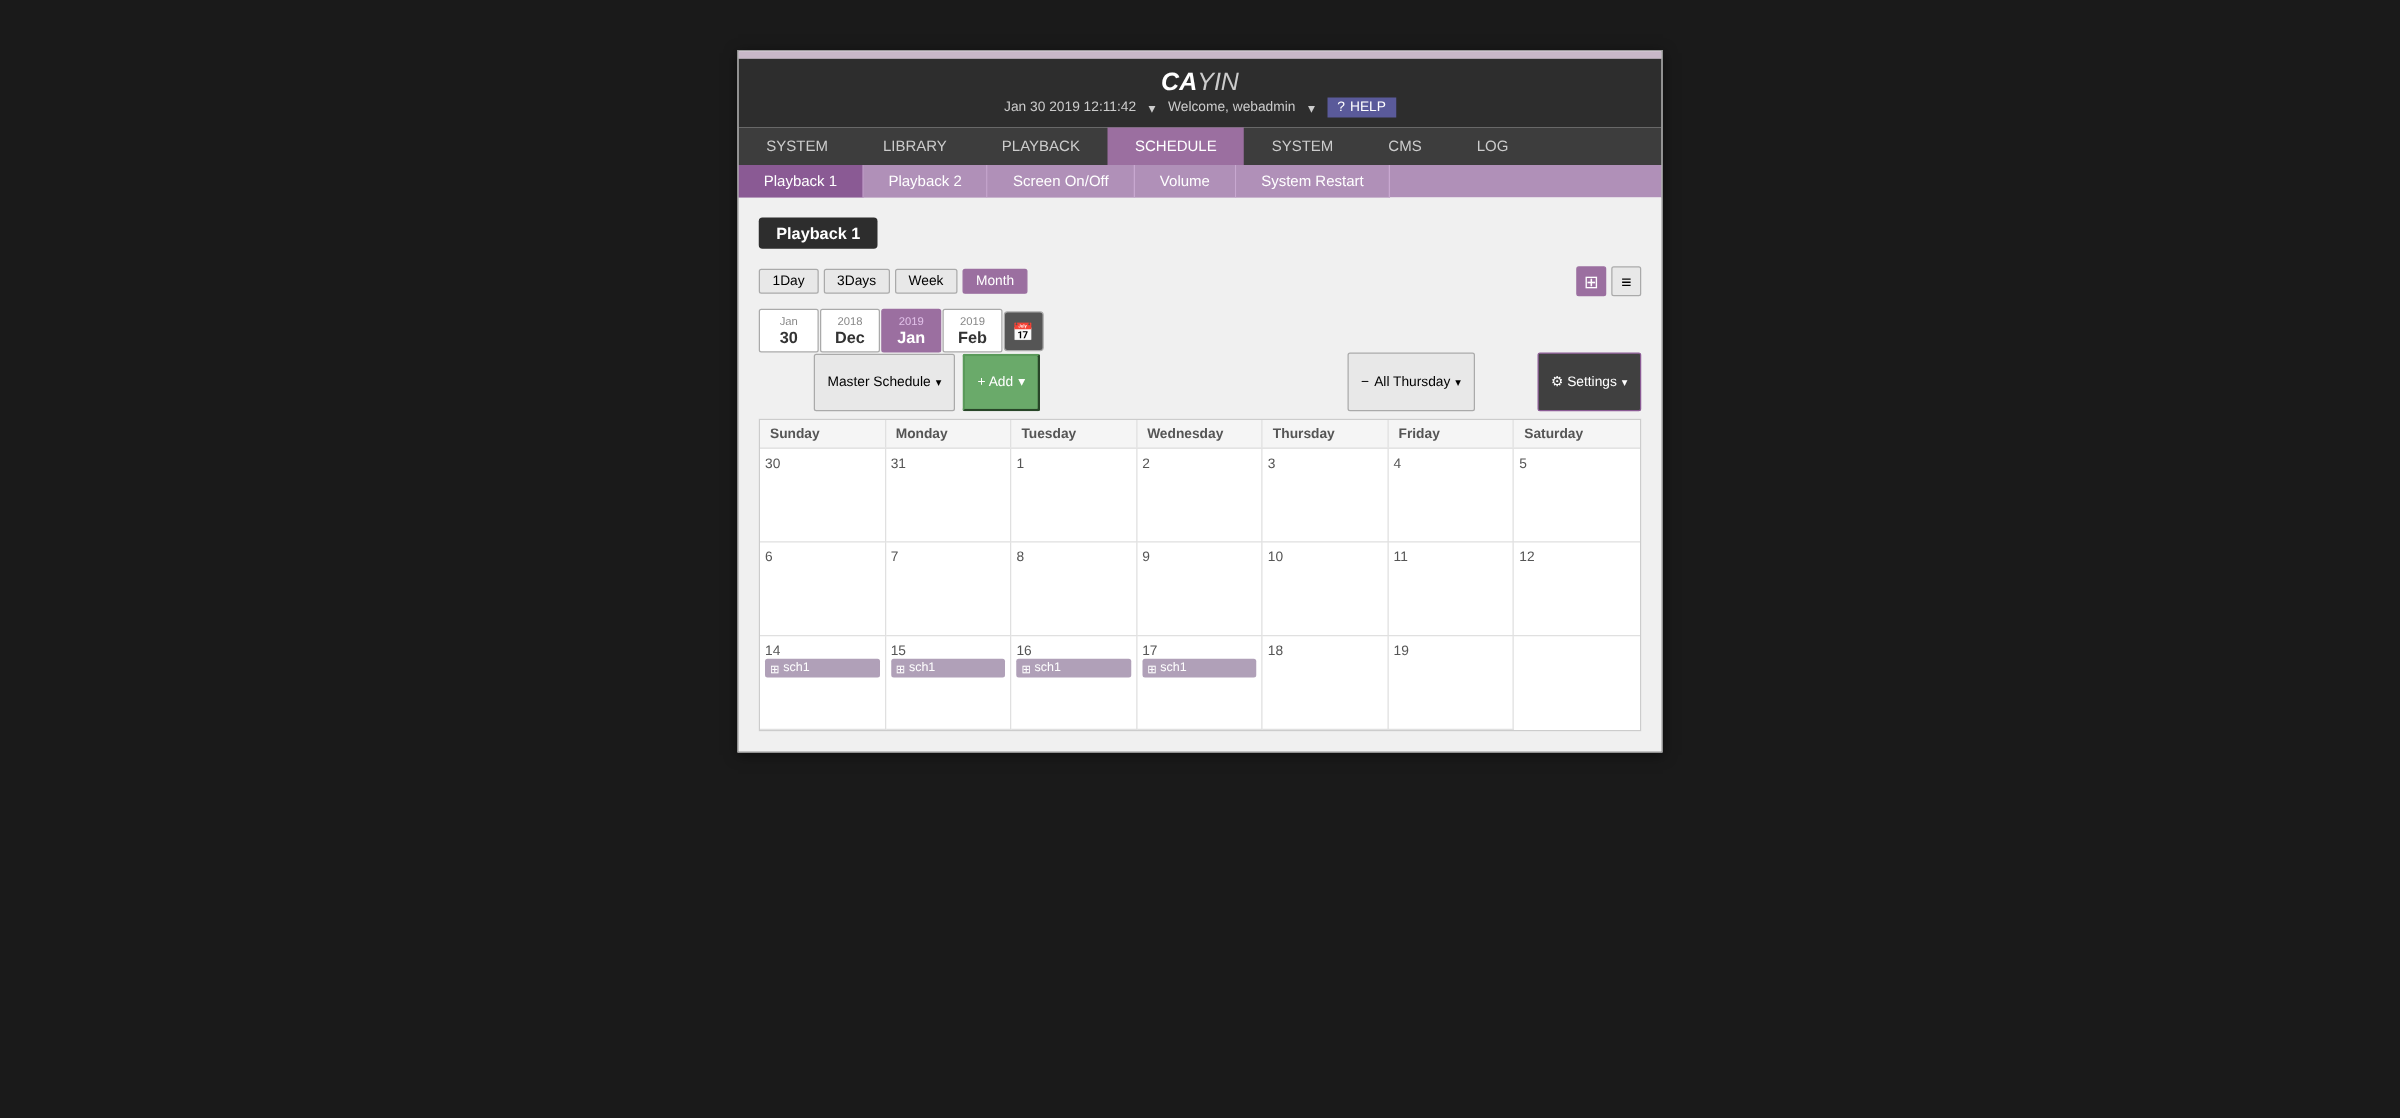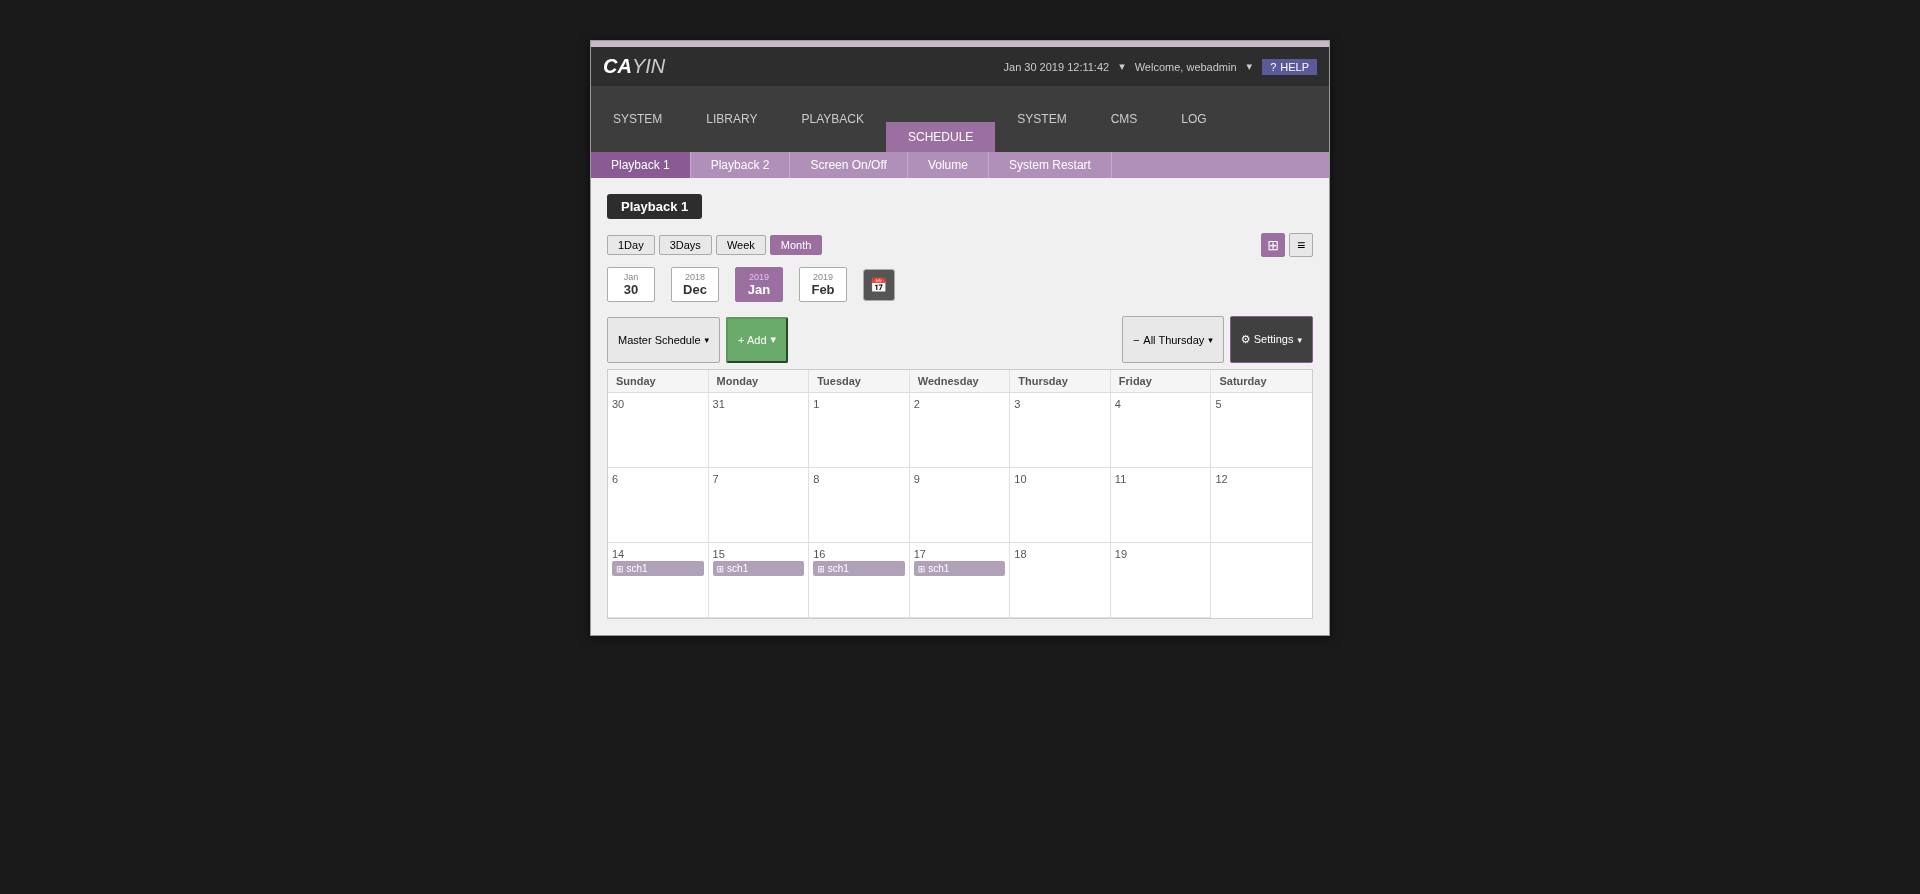--- a/index.html
+++ b/index.html
@@ -27,20 +27,21 @@
       height: 6px;
     }
 
     
     .header {
       background: #2d2d2d;
       padding: 8px 12px;
       display: flex;
       align-items: center;
       justify-content: space-between;
+      flex-direction: column;
     }
 
     .header-right {
       display: flex;
       align-items: center;
       gap: 10px;
       font-size: 11px;
       color: #ccc;
     }
 
@@ -77,21 +78,20 @@
       font-size: 12px;
       cursor: pointer;
       border: none;
       background: none;
       text-align: center;
     }
 
     .nav-item.active {
       background: #9b6fa0;
       color: #fff;
-      margin-top: 36px;
     }
 
     
     .sub-nav {
       background: #b090b8;
       display: flex;
       align-items: center;
     }
 
     .sub-nav-item {
@@ -174,22 +174,21 @@
 
     .view-icon-btn.active {
       background: #9b6fa0;
       color: #fff;
       border-color: #9b6fa0;
     }
 
     
     .date-nav {
       display: flex;
-      gap: 16px;
-      margin-bottom: 14px;
+      gap: 1px;
       align-items: center;
     }
 
     .date-box {
       border: 1px solid #aaa;
       padding: 4px 8px;
       text-align: center;
       background: #fff;
       min-width: 48px;
       cursor: pointer;
@@ -254,20 +253,21 @@
     .dropdown-btn {
       padding: 16px 10px;
       border: 1px solid #aaa;
       background: #e8e8e8;
       font-size: 11px;
       cursor: pointer;
       border-radius: 2px;
       display: flex;
       align-items: center;
       gap: 4px;
+      margin-left: 44px;
     }
 
     .dropdown-btn .arrow {
       font-size: 9px;
     }
 
     .add-btn {
       background: #6aaa6a;
       color: #fff;
       border-color: #5a9a5a;

